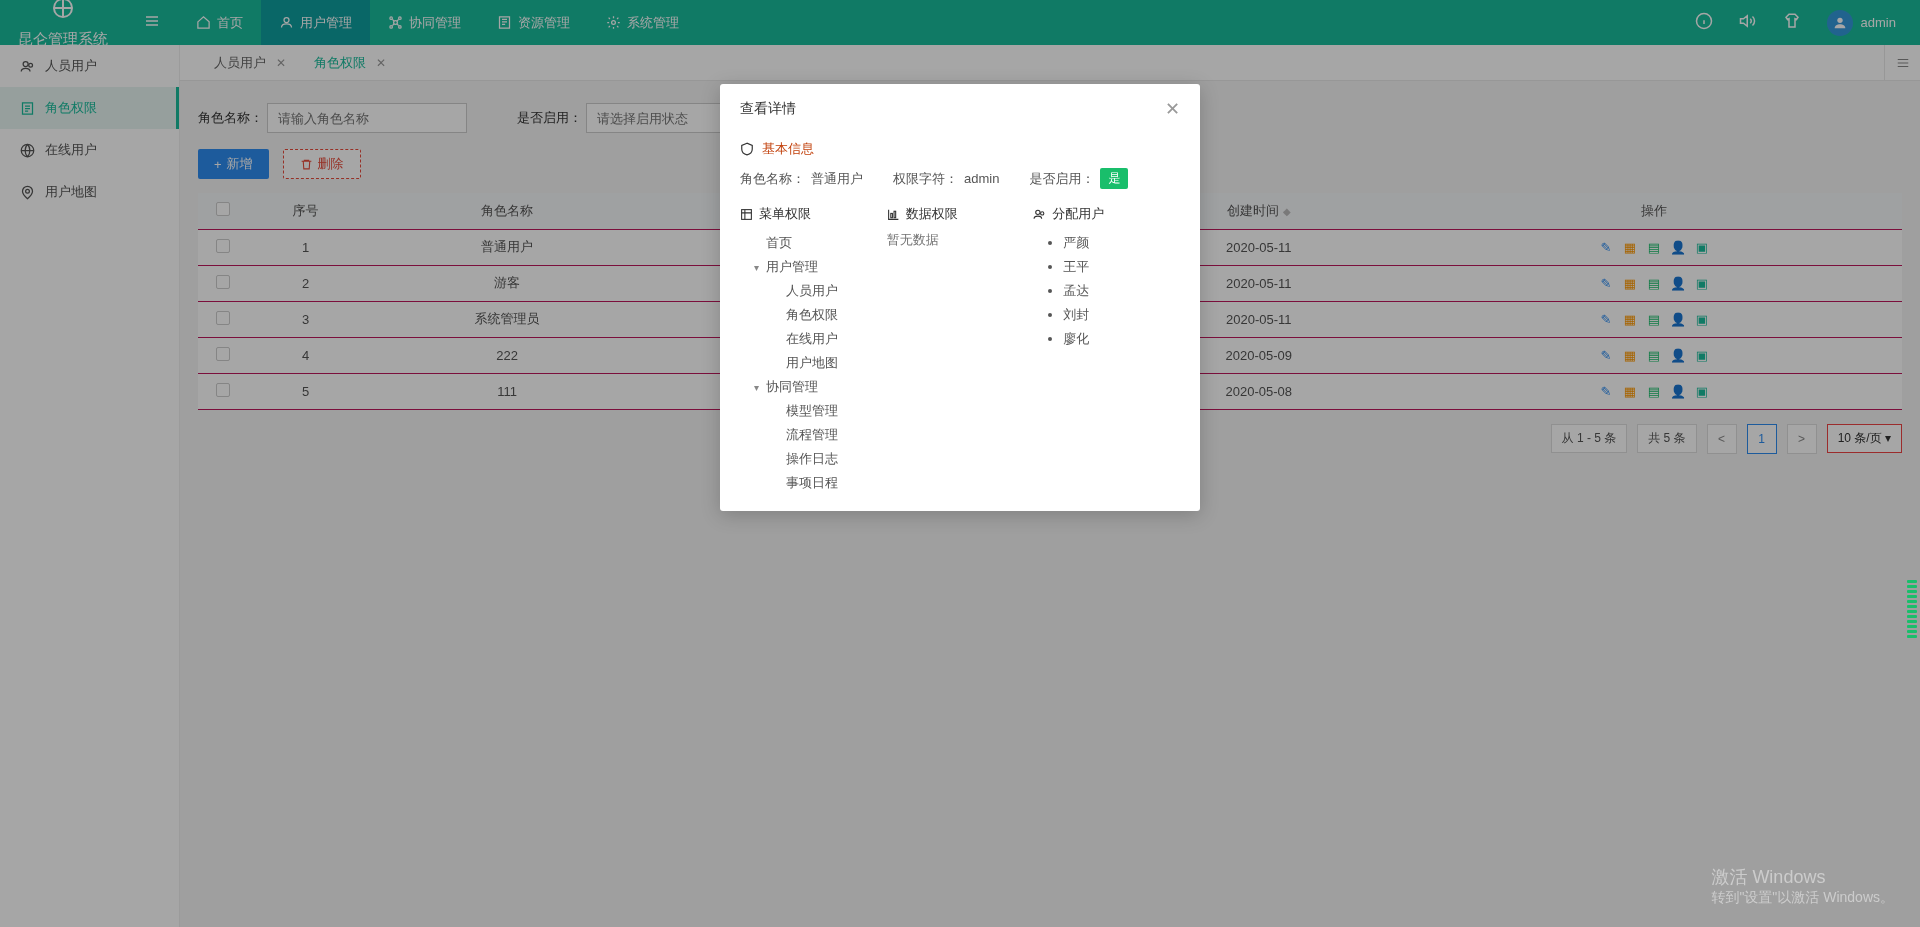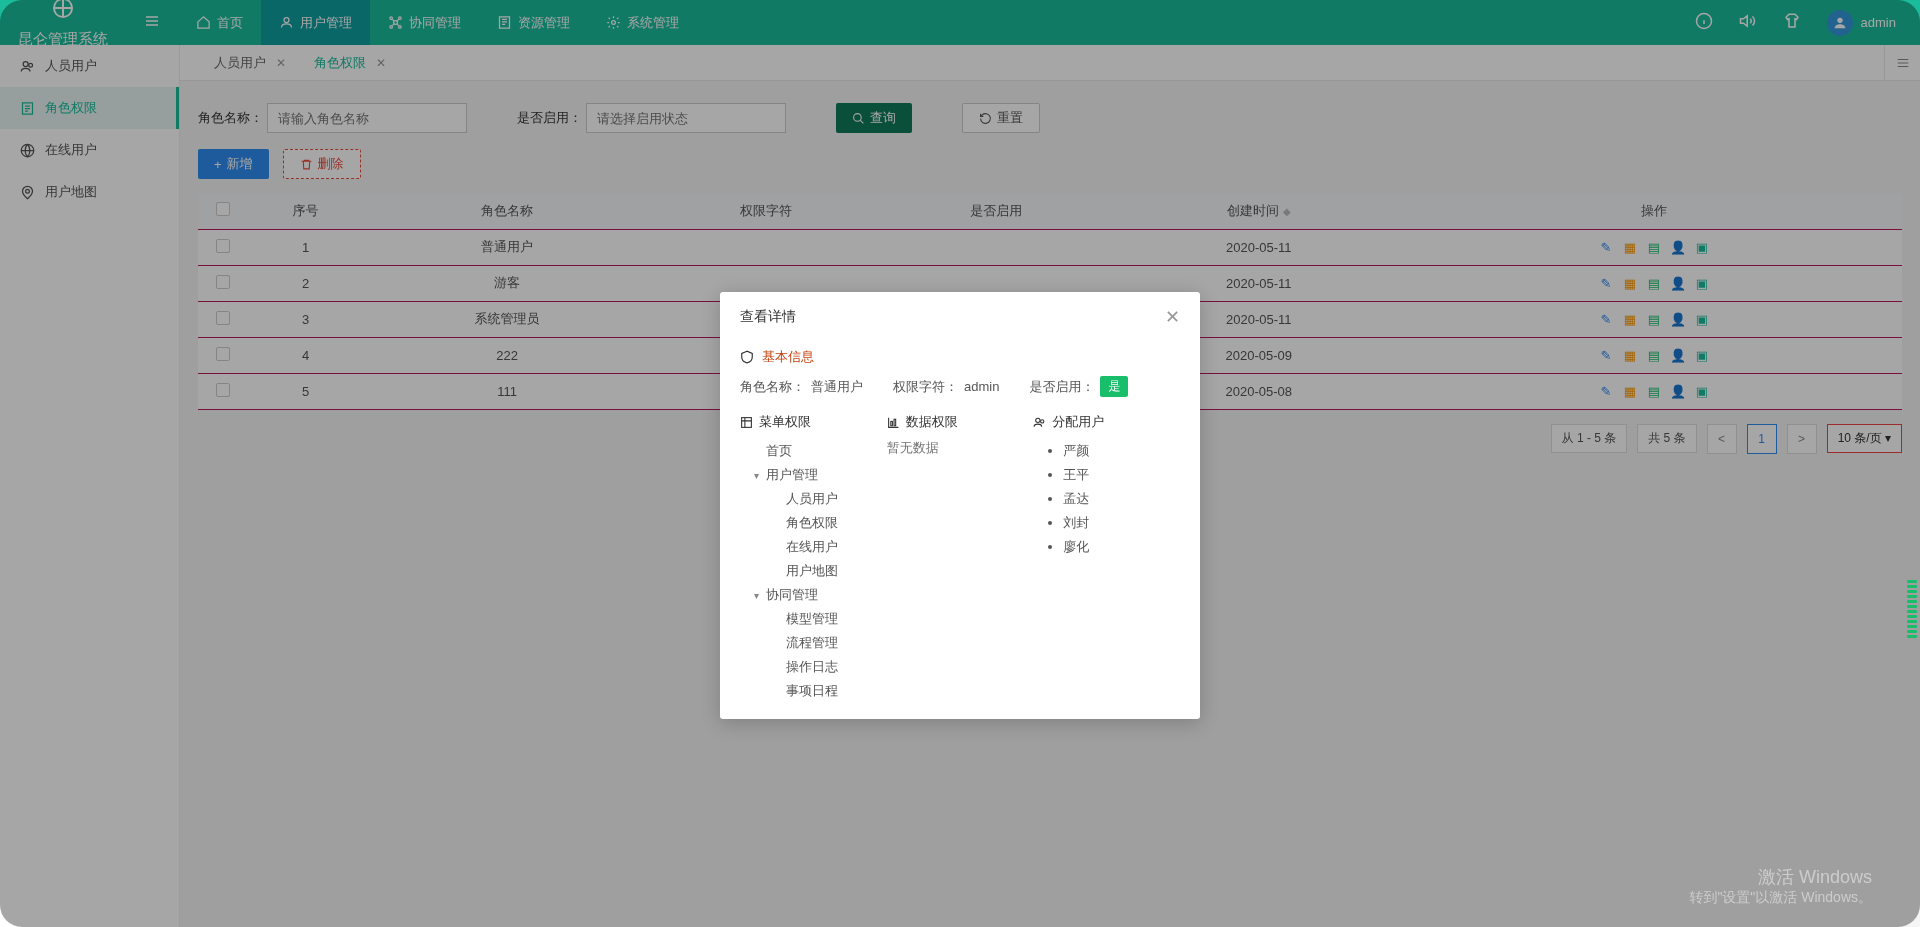--- a/index.html
+++ b/index.html
@@ -48,21 +48,21 @@
 .op-blue{color:#2d8cf0;}
 .op-orange{color:#ff9900;}
 .op-green{color:#19be6b;}
 .op-teal{color:#1abc9c;}
 .sort-icon{margin-left:4px;color:#bbb;font-size:10px;}
 .pagination{display:flex;justify-content:flex-end;gap:10px;padding:14px 0;align-items:center;}
 .page-info{border:1px solid #ddd;padding:5px 10px;font-size:12px;color:#555;background:#fff;}
 .page-btn{width:30px;height:30px;border:1px solid #ddd;background:#fff;display:flex;align-items:center;justify-content:center;cursor:pointer;font-size:12px;color:#888;}
 .page-btn.active{border-color:#2d8cf0;color:#2d8cf0;}
 .page-select{border:1px solid #ef4444;padding:5px 10px;font-size:12px;background:#fff;cursor:pointer;}
-.overlay{position:absolute;inset:0;background:rgba(0,0,0,0.35);display:flex;align-items:center;justify-content:center;padding-top:84px;border-radius:22px;}
+.overlay{position:absolute;inset:0;background:rgba(0,0,0,0.35);display:flex;align-items:flex-start;justify-content:center;padding-top:84px;}
 .modal{width:480px;background:#fff;border-radius:3px;box-shadow:0 4px 20px rgba(0,0,0,0.2);}
 .modal-header{padding:14px 20px;display:flex;justify-content:space-between;align-items:center;font-size:14px;color:#333;}
 .modal-close{font-size:18px;color:#999;cursor:pointer;}
 .modal-body{padding:0 20px 20px;}
 .section-title{display:flex;align-items:center;gap:8px;font-size:13px;color:#c2410c;margin:6px 0 10px;font-weight:500;}
 .section-title svg{width:14px;height:14px;}
 .info-row{display:flex;gap:30px;font-size:13px;color:#555;margin-bottom:16px;}
 .info-item{display:flex;gap:6px;align-items:center;}
 .tag-yes{background:#19be6b;color:#fff;padding:2px 8px;border-radius:2px;font-size:12px;}
 .perm-cols{display:flex;gap:0;}
@@ -73,21 +73,21 @@
 .tree::-webkit-scrollbar{width:10px;}
 .tree::-webkit-scrollbar-thumb{background:#c0c0c0;}
 .tree::-webkit-scrollbar-track{background:#f0f0f0;}
 .tree-node{padding:3px 0;font-size:13px;color:#555;}
 .tree-l1{padding-left:14px;}
 .tree-l2{padding-left:34px;}
 .tree-arrow{display:inline-block;width:12px;color:#888;font-size:10px;}
 .user-list{list-style:disc;padding-left:30px;}
 .user-list li{padding:3px 0;font-size:13px;color:#555;}
 .no-data{font-size:13px;color:#737373;}
-.watermark{position:absolute;right:48px;bottom:20px;color:#ccc;font-size:14px;text-align:right;pointer-events:none;}
+.watermark{position:absolute;right:26px;bottom:20px;color:#ccc;font-size:14px;text-align:left;pointer-events:none;}
 .watermark .wm-title{font-size:18px;}
 .sound-bars{position:absolute;right:2px;top:580px;width:12px;height:80px;display:flex;flex-direction:column;gap:2px;align-items:center;}
 .sound-bars span{width:10px;height:3px;background:#19be6b;border-radius:1px;}
 </style>
 </head>
 <body>
 
 <div class="header">
   <div class="logo">
     <span class="logo-icon">

